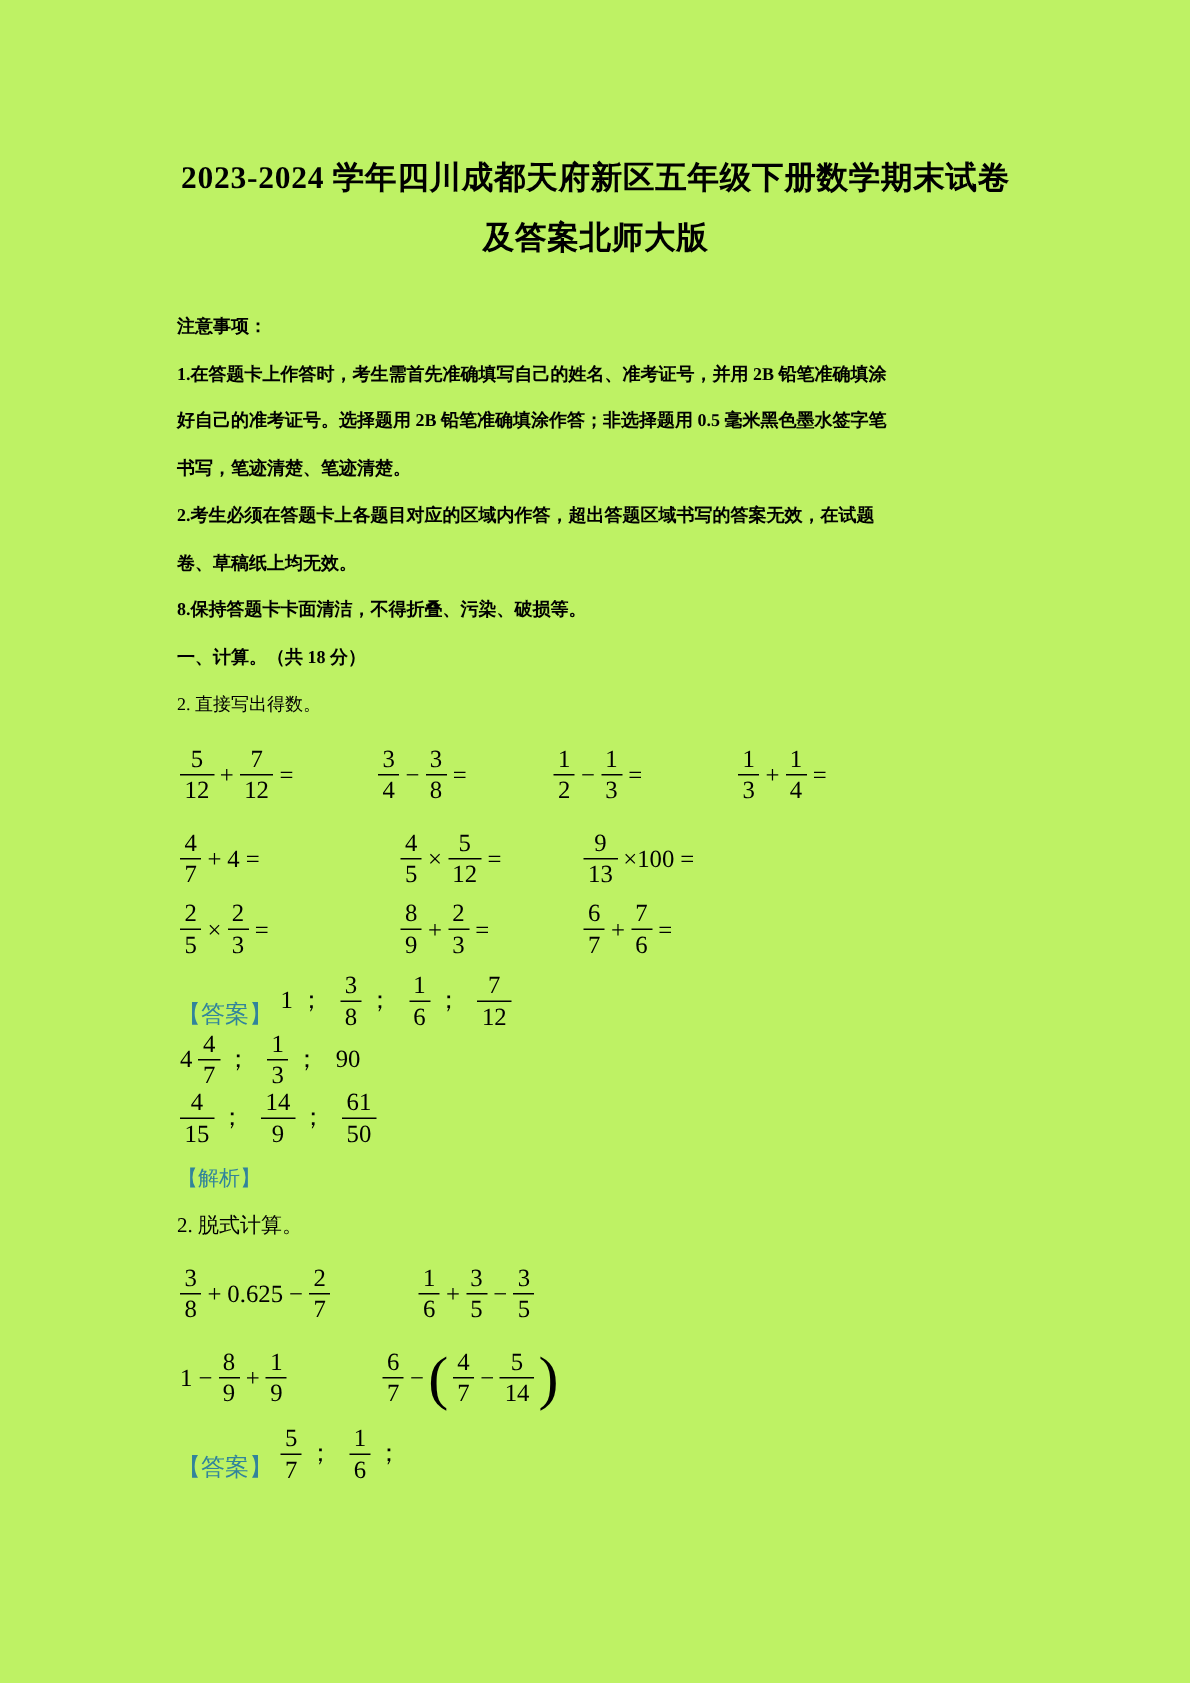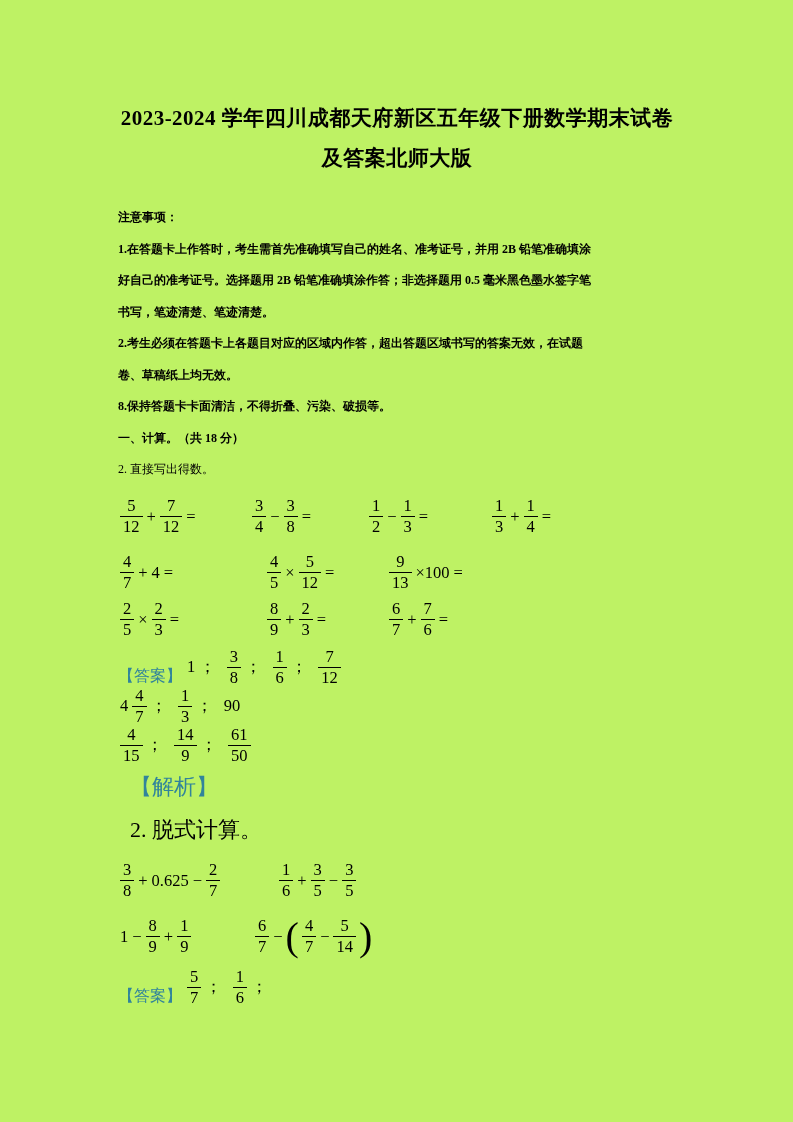--- a/index.html
+++ b/index.html
@@ -35,21 +35,21 @@
     display:inline-block;text-align:center;vertical-align:middle;margin:0 2px;
     line-height:normal;
   }
   .frac .num{display:block;padding:0 3px 1px 3px;border-bottom:1px solid #000;line-height:18px;}
   .frac .den{display:block;padding:1px 3px 0 3px;line-height:18px;}
   .paren{font-size:40px;font-weight:normal;line-height:1;margin:0 1px;
     font-family:"Liberation Serif",serif;}
   .ansline{display:flex;align-items:flex-end;min-height:38px;}
   .accent{color:#31849b;}
   .label-gap{margin-right:3px;}
-  .plainline{margin:12px;font-size:22px;line-height:31.5px;}
+  .plainline{margin:0;font-size:14px;line-height:31.5px;}
   .mt6{margin-top:6px;}
   .mt8{margin-top:8px;}
 </style>
 </head>
 <body>
 
 <div class="page">
 
   <h1 class="title">
     <span class="tline">2023-2024 学年四川成都天府新区五年级下册数学期末试卷</span>

